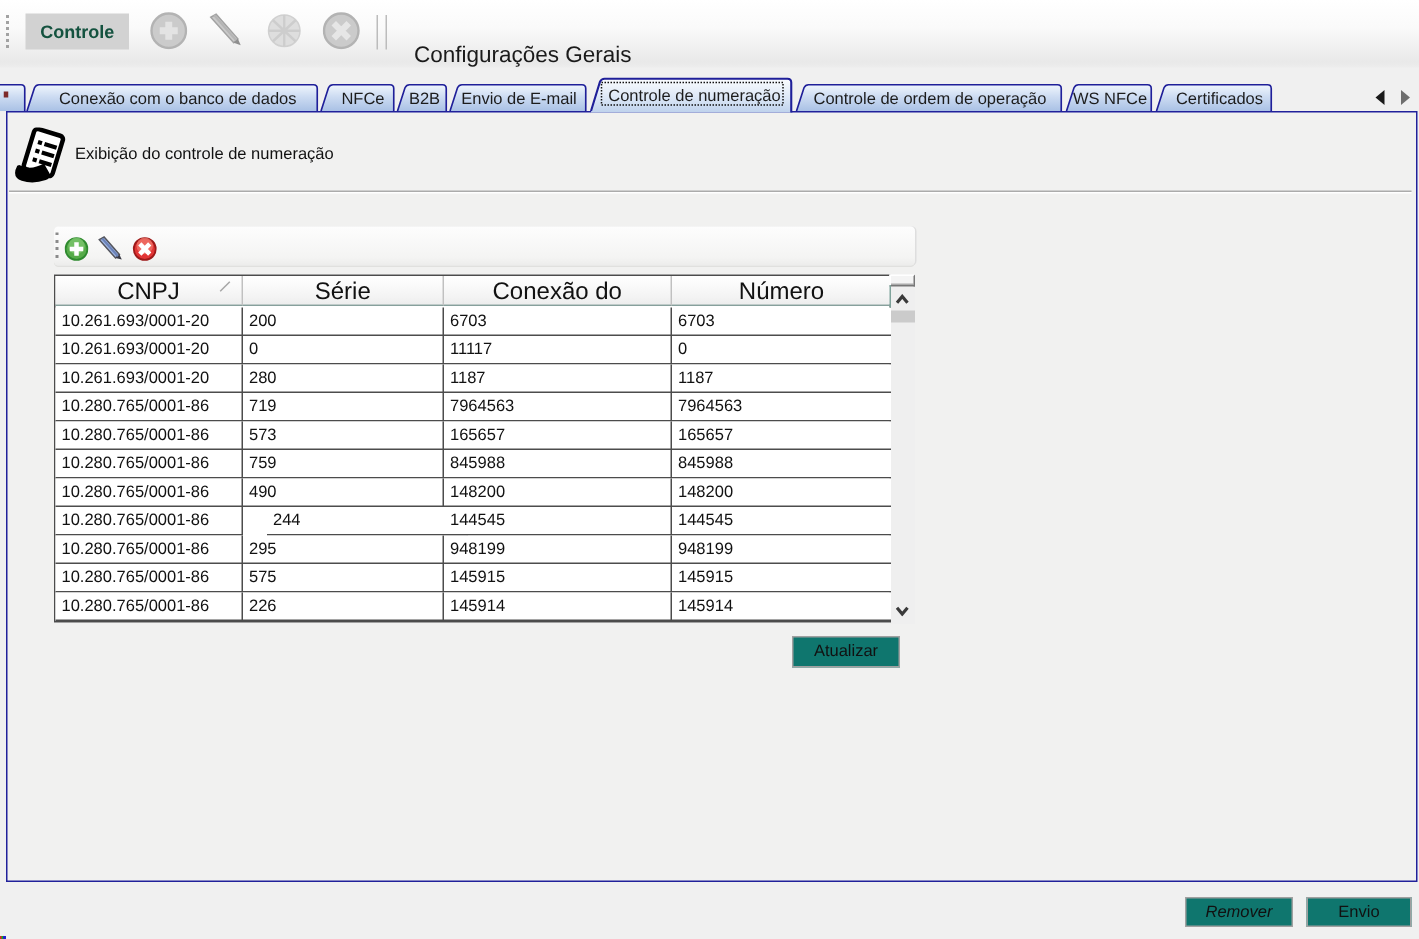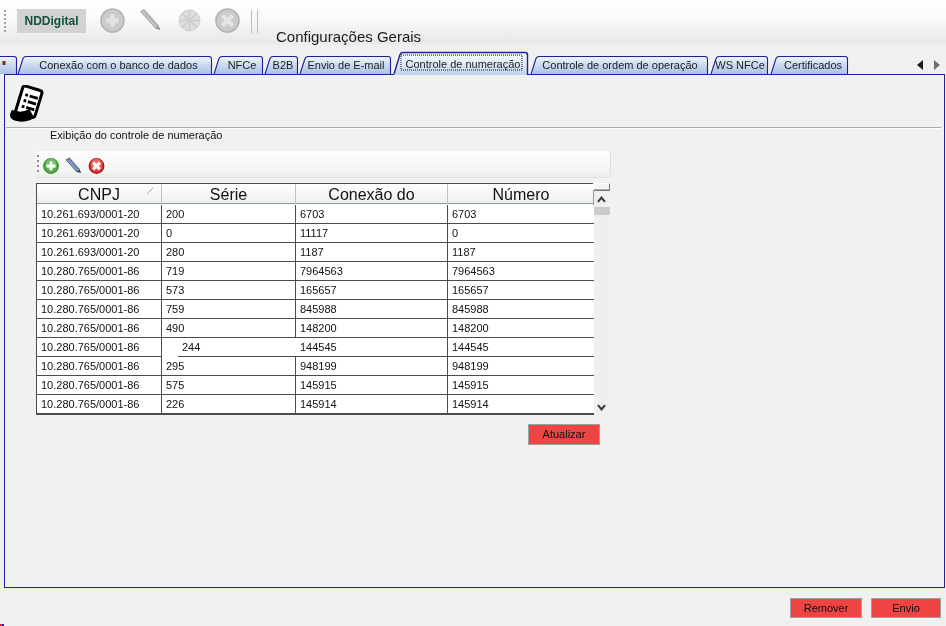--- a/index.html
+++ b/index.html
@@ -20,21 +20,21 @@
   #title { left:276px; top:28px; font-size:15px; color:#1a1a1a; }
 
   
   #tabsvg { left:0; top:48px; }
 
   
   #panel { left:4px; top:74px; width:941px; height:514px; border:1px solid #21219b;
     background:#f1f1f0; }
   
   #hdricon { left:8px; top:85px; }
-  #hdrlabel { left:50px; top:97px; font-size:11px; color:#111;margin-top:32px; }
+  #hdrlabel { left:50px; top:97px; font-size:11px; color:#111; }
   #hsep { left:6px; top:127px; width:935px; height:2px;
     background:linear-gradient(#ababab 0 1px, #ffffff 1px 2px); }
 
   
   #minibar { left:36px; top:151px; width:574px; height:26px; border-radius:3px;
     background:linear-gradient(#fdfdfd, #f4f4f3 80%, #ececeb);
     box-shadow:0 1px 0 #e0e0de, 1px 0 0 #dedede; }
   #minigrip { left:37px; top:155px; width:2px; height:18px;
     background:repeating-linear-gradient(#8a8a8a 0 2px, transparent 2px 5px); }
 
@@ -49,34 +49,34 @@
     white-space:nowrap; overflow:hidden; }
   
   #vsb { left:594px; top:191px; width:16px; height:225px; background:#efefef; }
   #vsbcorner { left:593px; top:183px; width:17px; height:8px; background:#f4f4f4;
     border:1px solid; border-color:#ffffff #777777 #777777 #ffffff; box-shadow:inset 0 -1px 0 #aaaaaa; }
   #vsbthumb { left:594px; top:207px; width:16px; height:8px; background:#cbcbcb; }
   #hdrteal { left:593px; top:190px; width:1px; height:15px; background:#7fa39b; }
   .sbarrow { left:597px; width:9px; height:7px; }
 
   
-  .btn { background:#ef4444; border:1px solid #a0a0a0; font-size:11px; color:#111;
+  .btn { background:#0f766e; border:1px solid #a0a0a0; font-size:11px; color:#111;
     text-align:center; }
   #atualizar { left:528px; top:424px; width:72px; height:21px; line-height:19px; }
-  #remover { left:790px; top:598px; width:72px; height:20px; line-height:18px; }
+  #remover { left:790px; top:598px; width:72px; height:20px; line-height:18px;font-style:italic; }
   #gravar  { left:871px; top:598px; width:70px; height:20px; line-height:18px; }
 
   
   .px { width:2px; height:2px; bottom:0; }
 </style>
 </head>
 <body>
   <div class="abs" id="topbar"></div>
   <div class="abs" id="topgrip"></div>
-  <div class="abs" id="nddbtn">NDDigital</div>
+  <div class="abs" id="nddbtn">Controle</div>
 
   <svg class="abs tico" style="left:100px" viewBox="0 0 25 25">
     <circle cx="12.5" cy="12.5" r="11.5" fill="#cbcbcb" stroke="#b3b3b3" stroke-width="1.6"></circle>
     <path d="M6.5 12.5h12M12.5 6.5v12" stroke="#e3e3e3" stroke-width="4.6"></path>
   </svg>
   <svg class="abs tico" style="left:138px" viewBox="0 0 25 25">
     <path d="M2.5 3.5 l3.6 -2 l14.5 16.4 -2.8 2.6z" fill="#c9c9c9" stroke="#a2a2a2" stroke-width="1"></path>
     <path d="M17.8 20.5 l2.8 -2.6 1.9 4.3z" fill="#8f8f8f"></path>
     <path d="M4.8 2.2 l14.6 16.6" stroke="#b5b5b5" stroke-width="1.5"></path>
   </svg>

